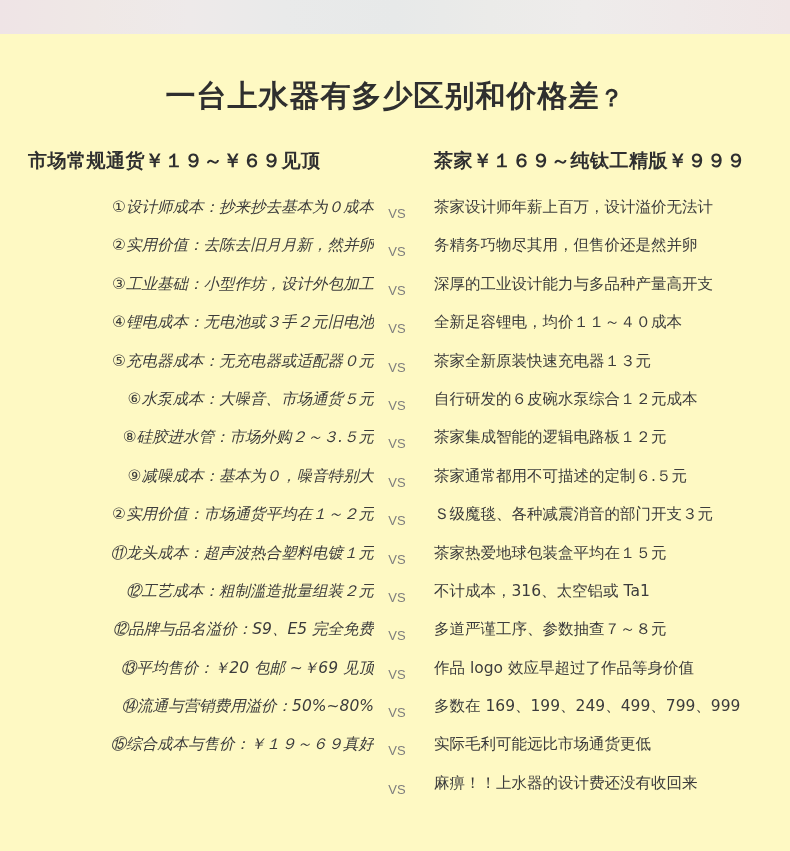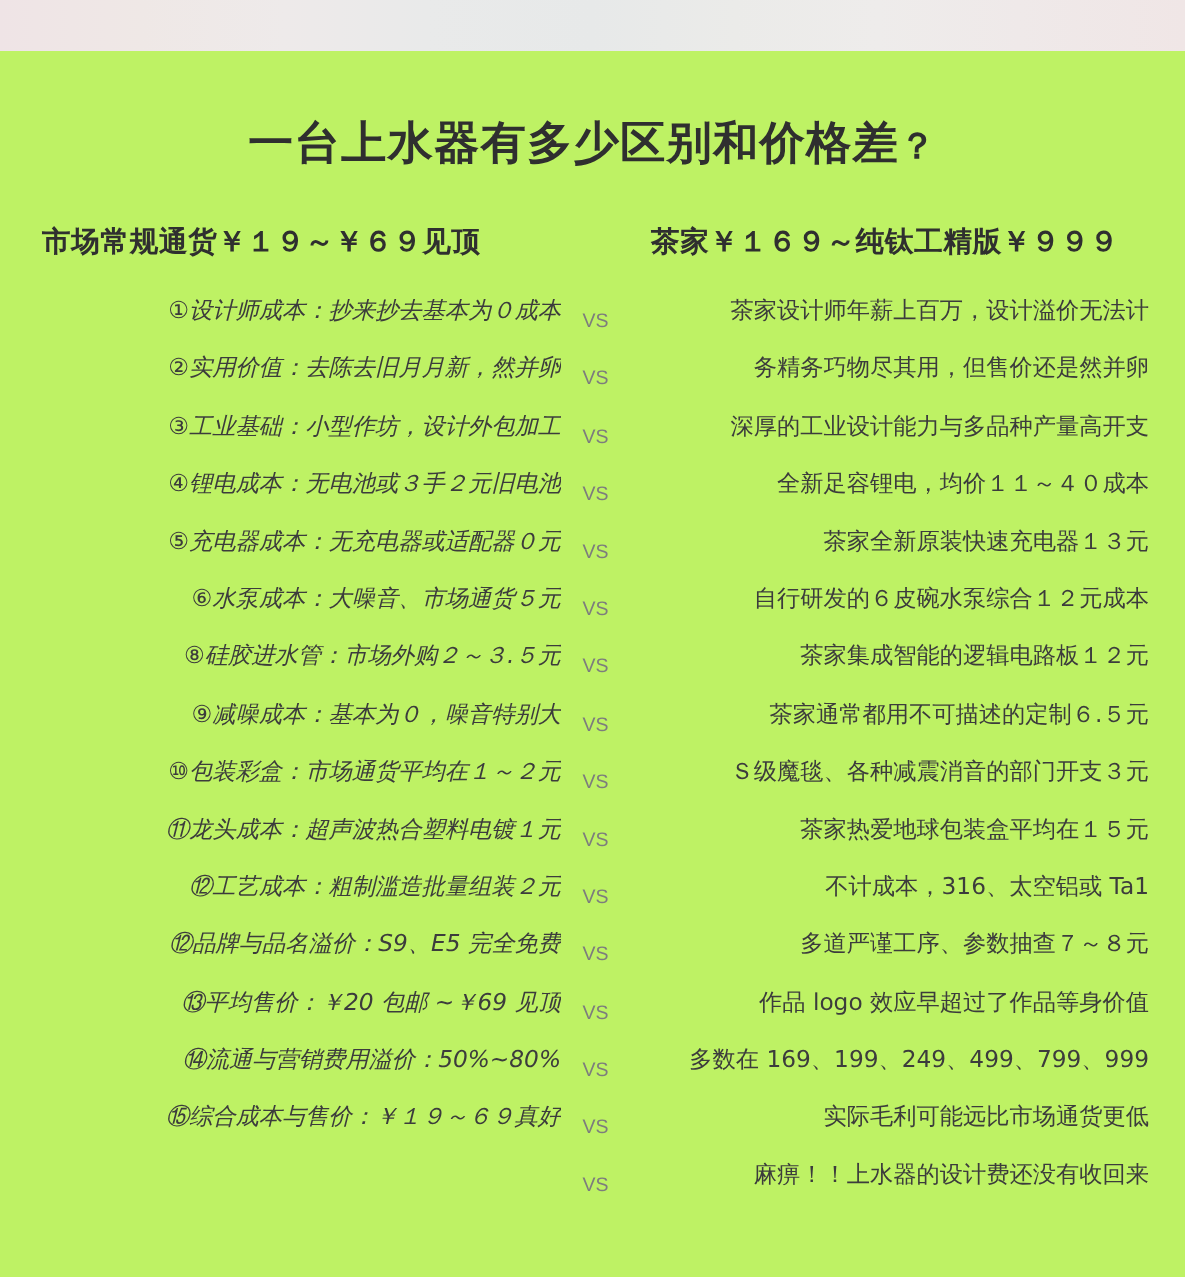--- a/index.html
+++ b/index.html
@@ -30,21 +30,21 @@
         #ebebe9 62%,
         #eeeceb 74%,
         #efe9e9 86%,
         #f0e6e6 100%);
   }
   #page {
     position: absolute;
     top: 34px; left: 0;
     width: 790px;
     height: 817px;
-    background: #bef264;
+    background: #fef9c3;
   }
   #title {
     text-align: center;
     font-size: 30px;
     font-weight: bold;
     color: #2f2f2f;
     letter-spacing: 1px;
     margin-top: 44px;
     line-height: 1.2;
   }
@@ -94,21 +94,21 @@
     font-size: 15.5px;
     color: #3c3c3c;
     white-space: nowrap;
     overflow: hidden;
   }
   .col.left .row {
     text-align: right;
     font-style: italic;
   }
   .col.right .row {
-    text-align: right;
+    text-align: left;
     padding-left: 14px;
   }
 </style>
 </head>
 <body>
 
 <div id="top-band"></div>
 
 <div id="page">
 
@@ -121,21 +121,21 @@
     <div class="col left">
       <div class="col-head">市场常规通货￥１９～￥６９见顶</div>
       <div class="row">①设计师成本：抄来抄去基本为０成本</div>
       <div class="row">②实用价值：去陈去旧月月新，然并卵</div>
       <div class="row">③工业基础：小型作坊，设计外包加工</div>
       <div class="row">④锂电成本：无电池或３手２元旧电池</div>
       <div class="row">⑤充电器成本：无充电器或适配器０元</div>
       <div class="row">⑥水泵成本：大噪音、市场通货５元</div>
       <div class="row">⑧硅胶进水管：市场外购２～３.５元</div>
       <div class="row">⑨减噪成本：基本为０，噪音特别大</div>
-      <div class="row">⑩包装彩盒：市场通货平均在１～２元</div>
+      <div class="row">②实用价值：市场通货平均在１～２元</div>
       <div class="row">⑪龙头成本：超声波热合塑料电镀１元</div>
       <div class="row">⑫工艺成本：粗制滥造批量组装２元</div>
       <div class="row">⑫品牌与品名溢价：S9、E5 完全免费</div>
       <div class="row">⑬平均售价：￥20 包邮 ~￥69 见顶</div>
       <div class="row">⑭流通与营销费用溢价：50%~80%</div>
       <div class="row">⑮综合成本与售价：￥１９～６９真好</div>
     </div>
 
     <div class="vs-col">
       <div class="vs">VS</div>

